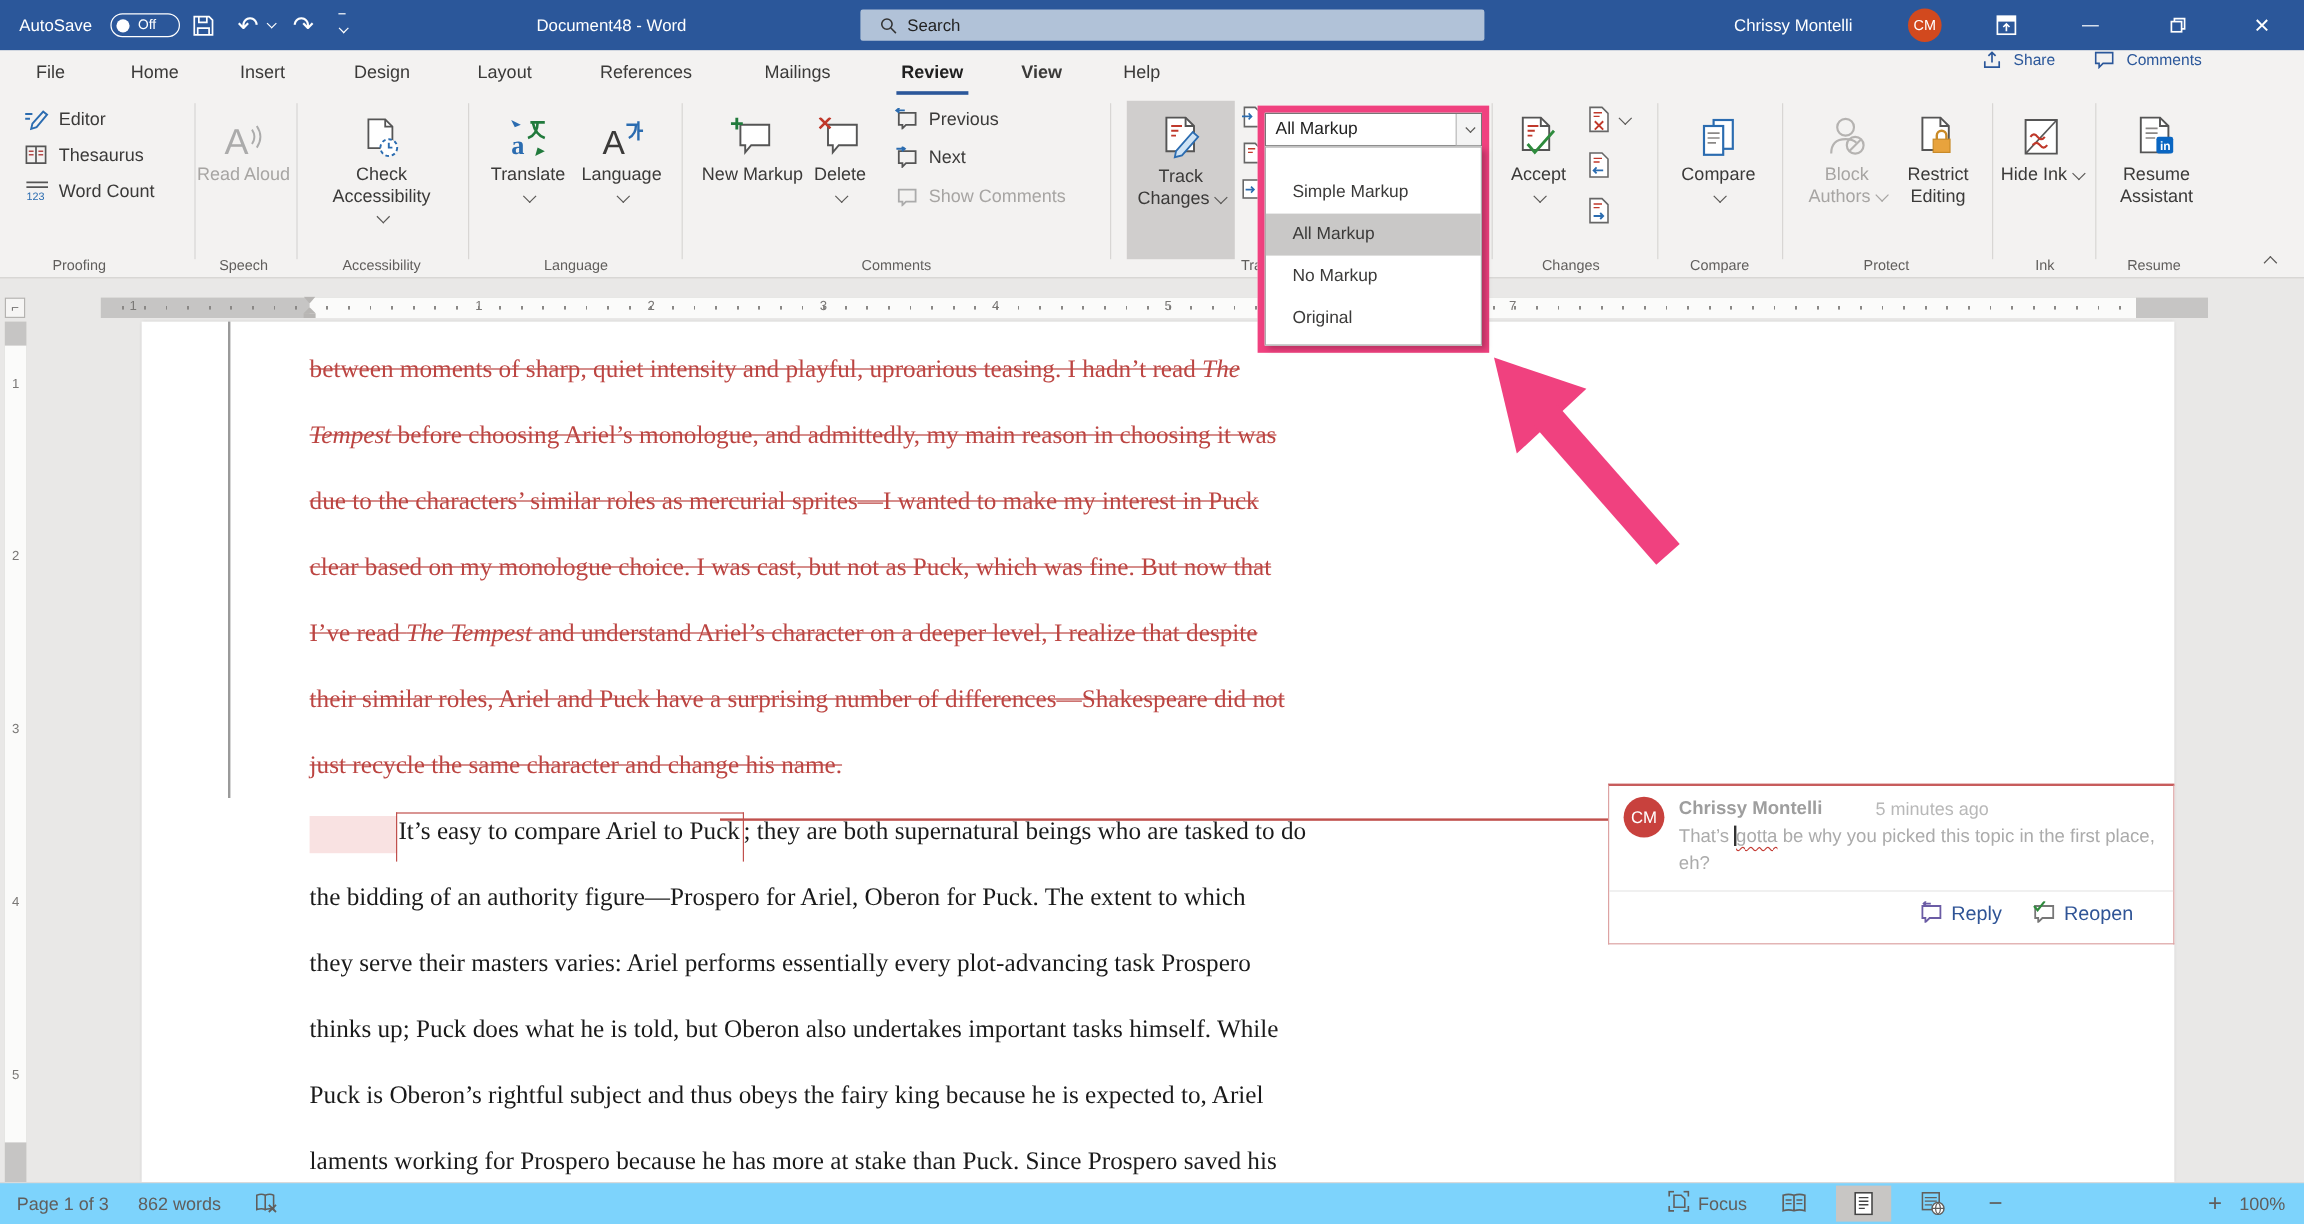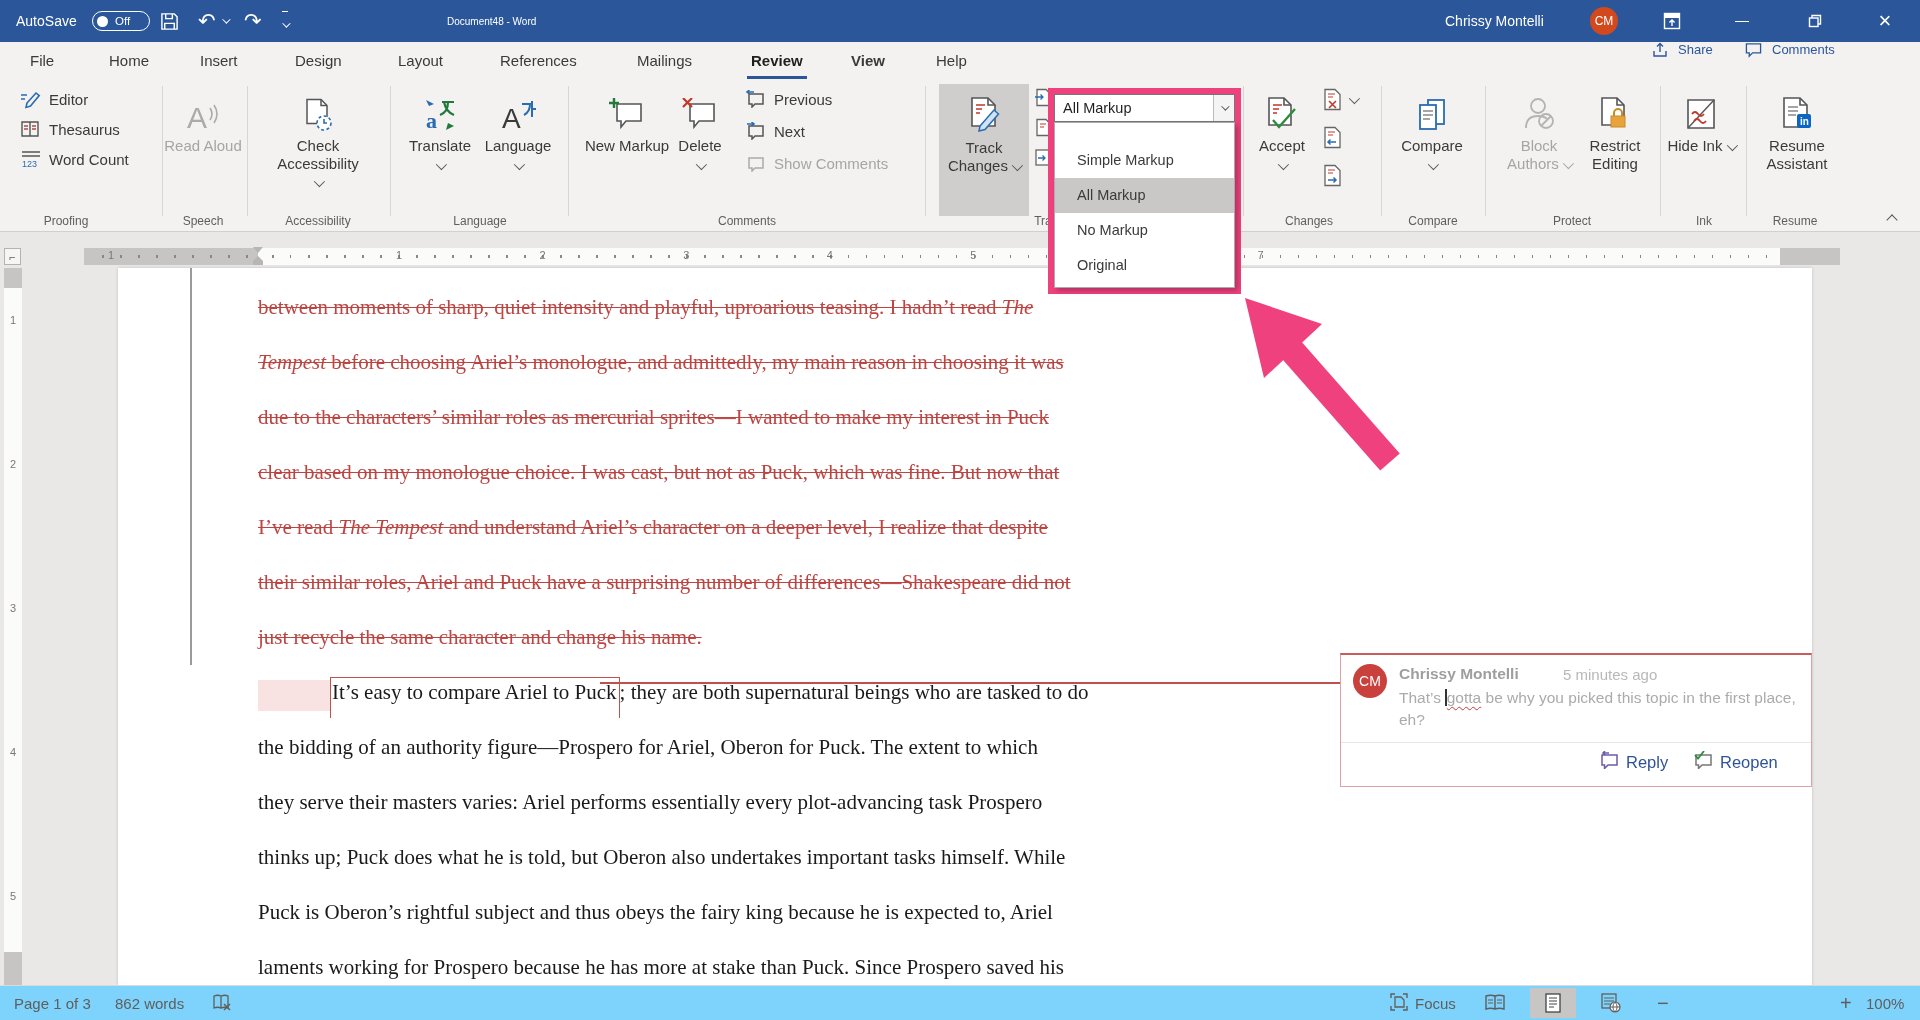--- a/index.html
+++ b/index.html
@@ -99,22 +99,31 @@
         </svg>
     </div>
     <div class="tb-item uni" style="left:198px;font-size:21px">↶</div>
     <div class="tb-item" style="left:222px">
         <span class="chev" style="border-color:#fff;width:5px;height:5px"></span>
       </div>
     <div class="tb-item uni" style="left:244px;font-size:21px">↷</div>
     <div class="tb-item" style="left:282px">
       <span style="display:inline-block;border-top:1.6px solid #fff;padding-top:3px"><span class="chev" style="border-color:#fff;width:5px;height:5px"></span></span>
     </div>
-    <div class="tb-item" style="left:447px;font-size:10px">Document48 - Word</div>
-
+    <div class="tb-item" style="left:447px;font-size:14px">Document48 - Word</div>
+
+    <div class="searchbox">
+      <span style="margin-left:16px;display:flex">
+        <svg width="15" height="15" viewBox="0 0 16 16">
+            <circle cx="6.5" cy="6.5" r="4.6" fill="none" stroke="#333" stroke-width="1.4"></circle>
+            <line x1="10" y1="10" x2="14.5" y2="14.5" stroke="#333" stroke-width="1.4"></line>
+          </svg>
+      </span>
+      <span style="margin-left:8px;font-size:14px">Search</span>
+    </div>
 
     <div class="tb-item" style="left:1445px">Chrissy Montelli</div>
     <div class="avatar">CM</div>
 
     <div class="winbtn" style="left:1652px">
       <svg width="18" height="18" viewBox="0 0 18 18">
           <rect x="1.5" y="1.5" width="15" height="15" fill="none" stroke="#fff" stroke-width="1.4"></rect>
           <rect x="1.5" y="1.5" width="15" height="4.5" fill="#fff"></rect>
           <path d="M9 13 v-5 M6.6 10 l2.4-2.4 2.4 2.4" stroke="#2b579a" fill="none" stroke-width="1.4"></path>
           <path d="M9 14 v-5.5 M6.4 10.5 L9 8 l2.6 2.5" stroke="#fff" fill="none" stroke-width="1.4"></path>

